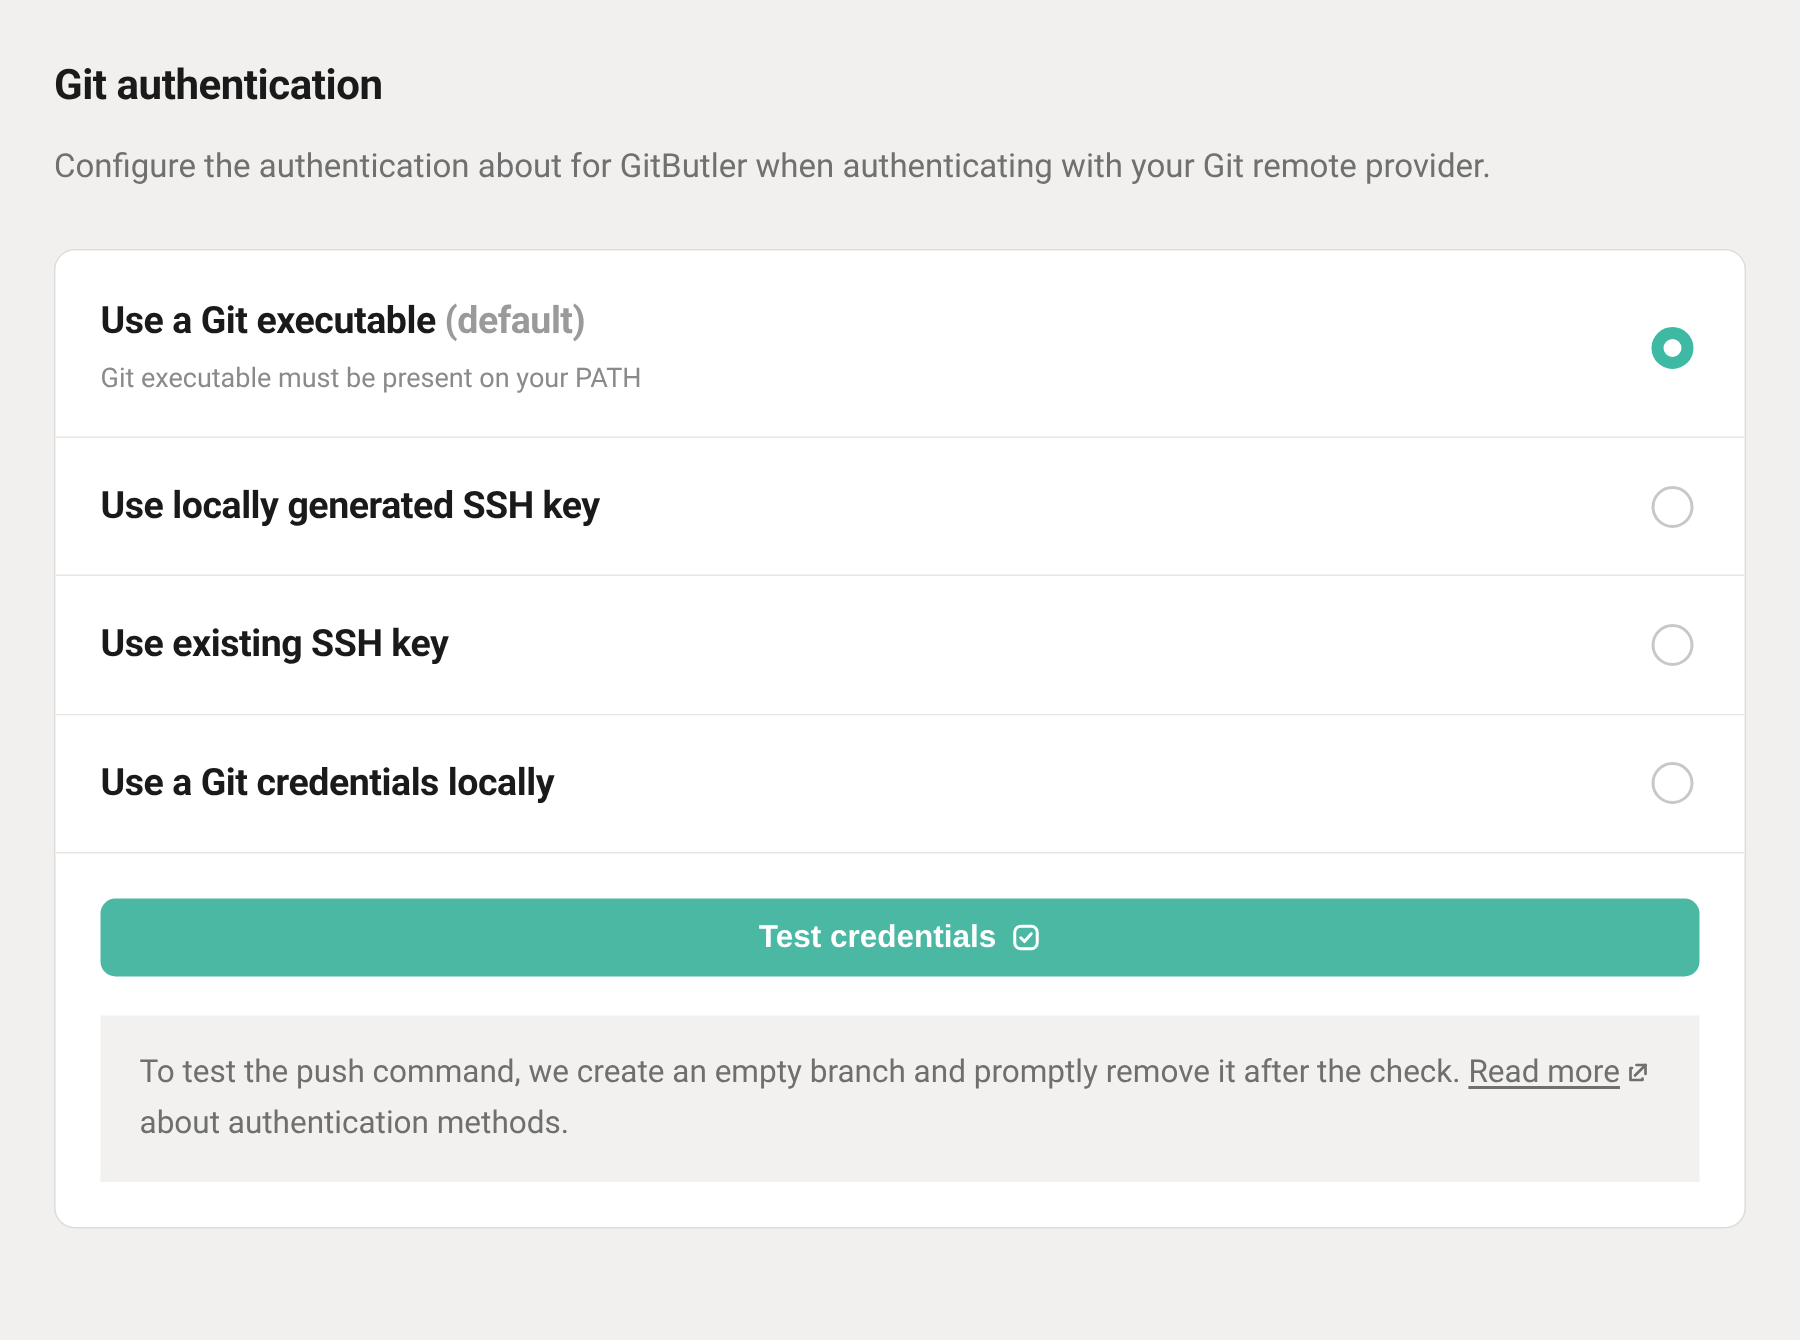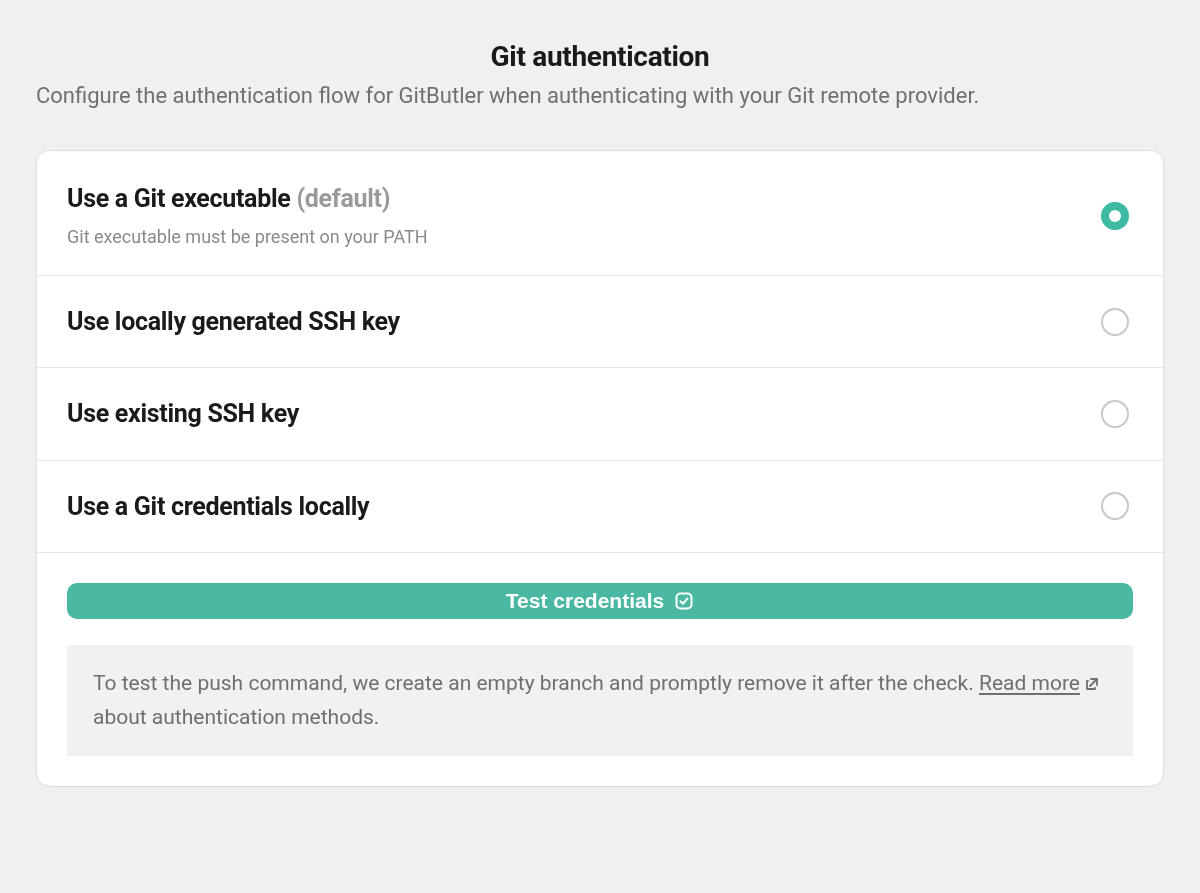--- a/index.html
+++ b/index.html
@@ -10,23 +10,22 @@
     font-family: -apple-system, BlinkMacSystemFont, "Segoe UI", Roboto, Helvetica, Arial, sans-serif;
     color: #1a1a1a;
   }
   .page {
     padding: 40px 36px 36px 36px;
   }
   .section-title {
     font-size: 28px;
     font-weight: 700;
     color: #1a1a1a;
-    margin-bottom: 8px;
+    margin-bottom: 24px;
     letter-spacing: -0.3px;
-    text-align: center;
   }
   .section-subtitle {
     font-size: 22px;
     color: #707070;
     margin-bottom: 38px;
     line-height: 1.4;
   }
   .card {
     background: #ffffff;
     border: 1px solid #dddcda;
@@ -85,21 +84,21 @@
   }
   .footer-area {
     padding: 30px;
   }
   .test-button {
     width: 100%;
     background: #4bb8a4;
     color: #ffffff;
     border: none;
     border-radius: 10px;
-    height: 36px;
+    height: 52px;
     display: flex;
     align-items: center;
     justify-content: center;
     gap: 10px;
     font-size: 21px;
     font-weight: 600;
     cursor: pointer;
   }
   .test-button svg {
     flex-shrink: 0;
@@ -123,21 +122,21 @@
     display: inline-block;
     vertical-align: -2px;
     margin: 0 3px 0 4px;
   }
 </style>
 </head>
 <body>
 
 <div class="page">
   <h1 class="section-title">Git authentication</h1>
-  <p class="section-subtitle">Configure the authentication flow for GitButler when authenticating with your Git remote provider.</p>
+  <p class="section-subtitle">Configure the authentication about for GitButler when authenticating with your Git remote provider.</p>
 
   <div class="card">
 
     <div class="option-row expanded">
       <div class="option-text">
         <div class="option-label">
           <span>Use a Git executable</span>
           <span class="default-tag">(default)</span>
         </div>
         <div class="option-desc">Git executable must be present on your PATH</div>

